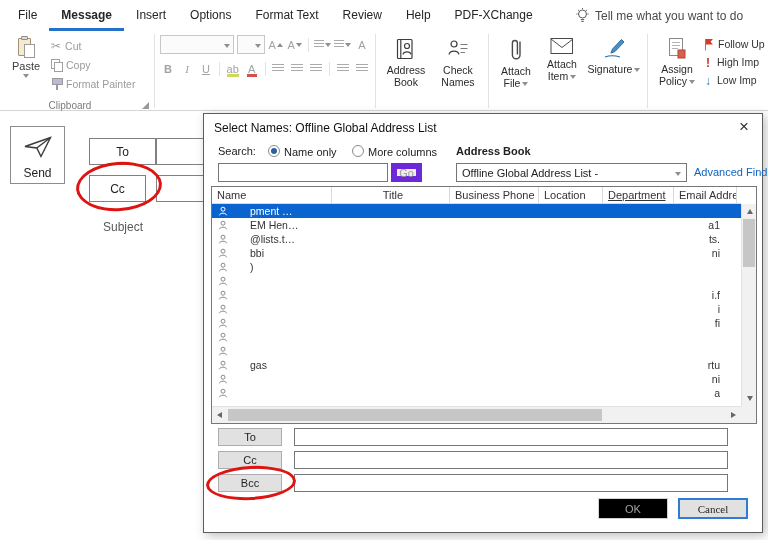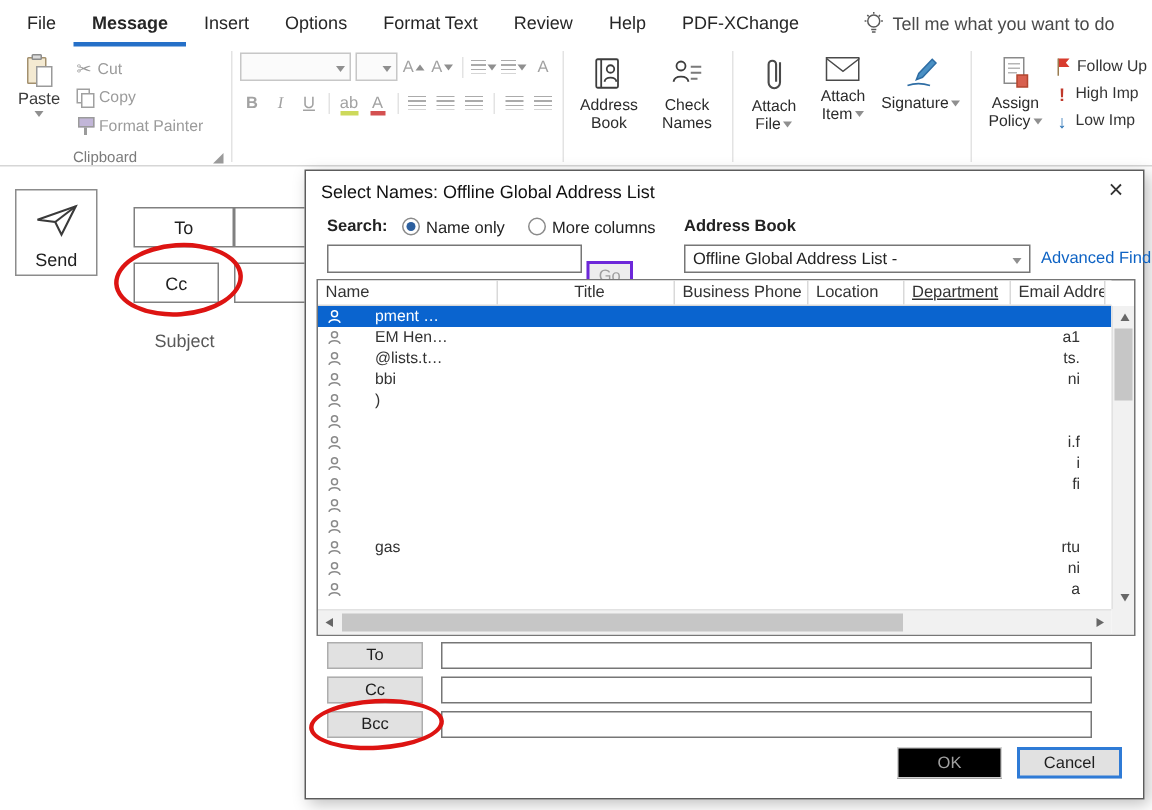--- a/index.html
+++ b/index.html
@@ -72,29 +72,29 @@
 .ccbtn{left:89px;top:175px;width:57px;height:27px}
 .tofield{position:absolute;left:156px;top:138px;width:52px;height:27px;border:1px solid #808080;background:#fff}
 .ccfield{position:absolute;left:156px;top:175px;width:52px;height:27px;border:1px solid #808080;background:#fff}
 .subject{position:absolute;left:103px;top:220px;font-size:12px;color:#595959}
 .cc-circle{position:absolute;left:76px;top:162px;width:86px;height:49px;border:3px solid #dd1412;border-radius:50%;transform:rotate(-4deg)}
 
 
 .dialog{position:absolute;left:203px;top:113px;width:560px;height:420px;background:#fff;border:1px solid #5c5c5c;box-shadow:3px 3px 10px rgba(0,0,0,.25);font-size:11px}
 .dtitle{position:absolute;left:10px;top:7px;font-size:12px;color:#111;white-space:nowrap}
 .dclose{position:absolute;right:6px;top:2px;width:24px;height:22px;display:flex;align-items:center;justify-content:center;font-size:17px;color:#333;background:none;border:none;font-family:inherit}
-.srchlbl{position:absolute;left:14px;top:31px;font-weight:bold}
+.srchlbl{position:absolute;left:14px;top:31px;font-weight:normal}
 .radio{position:absolute;width:12px;height:12px;border:1px solid #8a8a8a;border-radius:50%;background:#fff}
 .radio.sel::after{content:"";position:absolute;left:2px;top:2px;width:6px;height:6px;border-radius:50%;background:#2c5f9e}
 .r1{left:64px;top:31px}.r2{left:148px;top:31px}
 .rlbl1{position:absolute;left:80px;top:32px}
 .rlbl2{position:absolute;left:164px;top:32px}
 .ablbl{position:absolute;left:252px;top:31px;font-weight:bold}
 .srchinput{position:absolute;left:14px;top:49px;width:170px;height:19px;border:1px solid #767676;background:#fff}
-.gobtn{position:absolute;left:187px;top:60px;width:31px;height:19px;background:#ededed;border:2px solid #6d28d9;color:#9e9e9e;font-size:11px;display:flex;align-items:center;justify-content:center;font-family:inherit}
+.gobtn{position:absolute;left:187px;top:49px;width:31px;height:19px;background:#ededed;border:6px solid #6d28d9;color:#9e9e9e;font-size:11px;display:flex;align-items:center;justify-content:center;font-family:inherit}
 .combo{position:absolute;left:252px;top:49px;width:231px;height:19px;border:1px solid #767676;background:#fff;display:flex;align-items:center;padding:0 18px 0 5px;white-space:nowrap;overflow:hidden}
 .combo .bcaret{position:absolute;right:5px;top:8px}
 .advfind{position:absolute;left:490px;top:52px;color:#0e63c4;white-space:nowrap}
 
 .listbox{position:absolute;left:7px;top:72px;width:546px;height:238px;border:1px solid #767676;background:#fff}
 .lheader{position:absolute;left:0;top:0;right:15px;height:17px;display:flex;background:#fff;border-bottom:1px solid #d9d9d9}
 .hcell{font-size:11px;color:#333;padding:2px 0 0 5px;border-right:1px solid #d9d9d9;overflow:hidden;white-space:nowrap;flex:0 0 auto}
 .rows{position:absolute;left:0;top:17px;right:15px;bottom:17px;overflow:hidden}
 .lrow{display:flex;align-items:center;height:14px;font-size:10.5px;color:#333}
 .lrow.sel{background:#0a64cf;color:#fff}
@@ -114,21 +114,21 @@
 .tu{width:0;height:0;border-left:3.5px solid transparent;border-right:3.5px solid transparent;border-bottom:5px solid #676767}
 .td{width:0;height:0;border-left:3.5px solid transparent;border-right:3.5px solid transparent;border-top:5px solid #676767}
 .tl{width:0;height:0;border-top:3.5px solid transparent;border-bottom:3.5px solid transparent;border-right:5px solid #676767}
 .tr{width:0;height:0;border-top:3.5px solid transparent;border-bottom:3.5px solid transparent;border-left:5px solid #676767}
 
 .recipients{position:absolute;left:14px;top:314px;right:34px}
 .rrow{display:flex;height:18px;margin-bottom:5px}
 .rbtn{width:64px;height:18px;background:#e1e1e1;border:1px solid #adadad;font-size:11px;font-family:inherit;color:#1f1f1f}
 .rfield{margin-left:12px;flex:1;border:1px solid #767676;background:#fff}
 .okbtn{position:absolute;left:394px;top:384px;width:70px;height:21px;background:#000000;border:1px solid #d2d2d2;color:#a0a0a0;font-size:11px;font-family:inherit}
-.cancelbtn{position:absolute;left:474px;top:384px;width:70px;height:21px;background:#e1e1e1;border:2px solid #2f7bd6;color:#1f1f1f;font-size:11px;font-family:Liberation Sans, sans-serif}
+.cancelbtn{position:absolute;left:474px;top:384px;width:70px;height:21px;background:#e1e1e1;border:2px solid #2f7bd6;color:#1f1f1f;font-size:11px;font-family:Liberation Serif, serif}
 .bcc-circle{position:absolute;left:2px;top:352px;width:90px;height:34px;border:3px solid #dd1412;border-radius:50%;transform:rotate(-3deg)}
 svg{display:block}
 </style>
 </head>
 <body>
 
 <div class="ribbon">
   <div class="tabrow">
     <div class="tabs" style="display:flex">
         <div class="tab">File</div>

